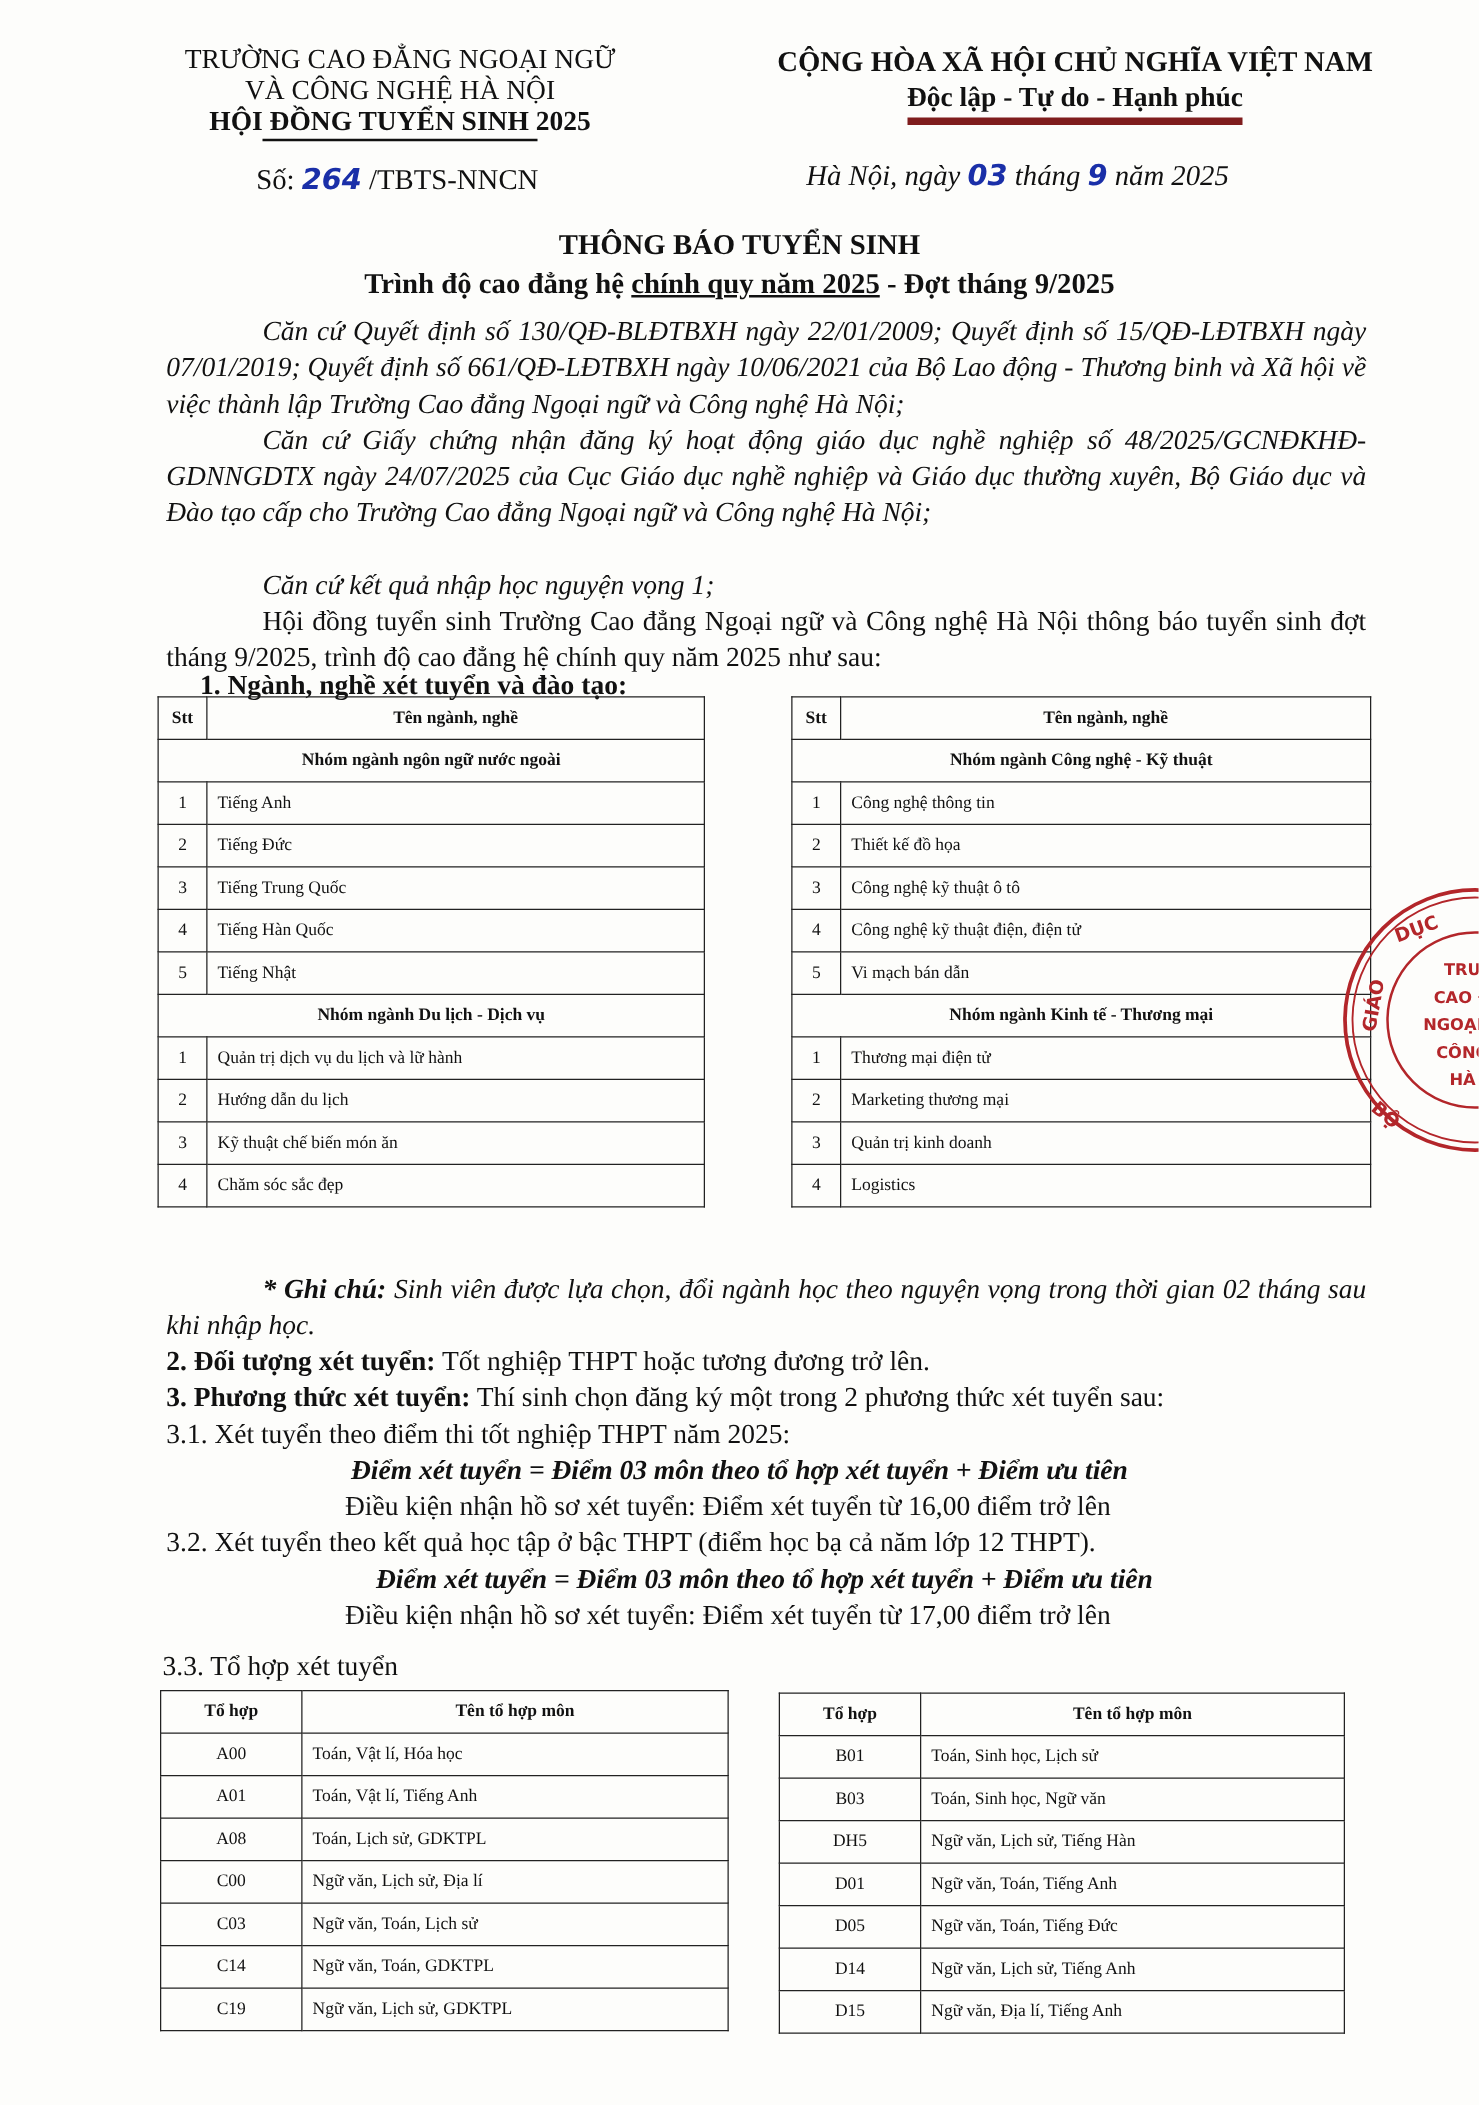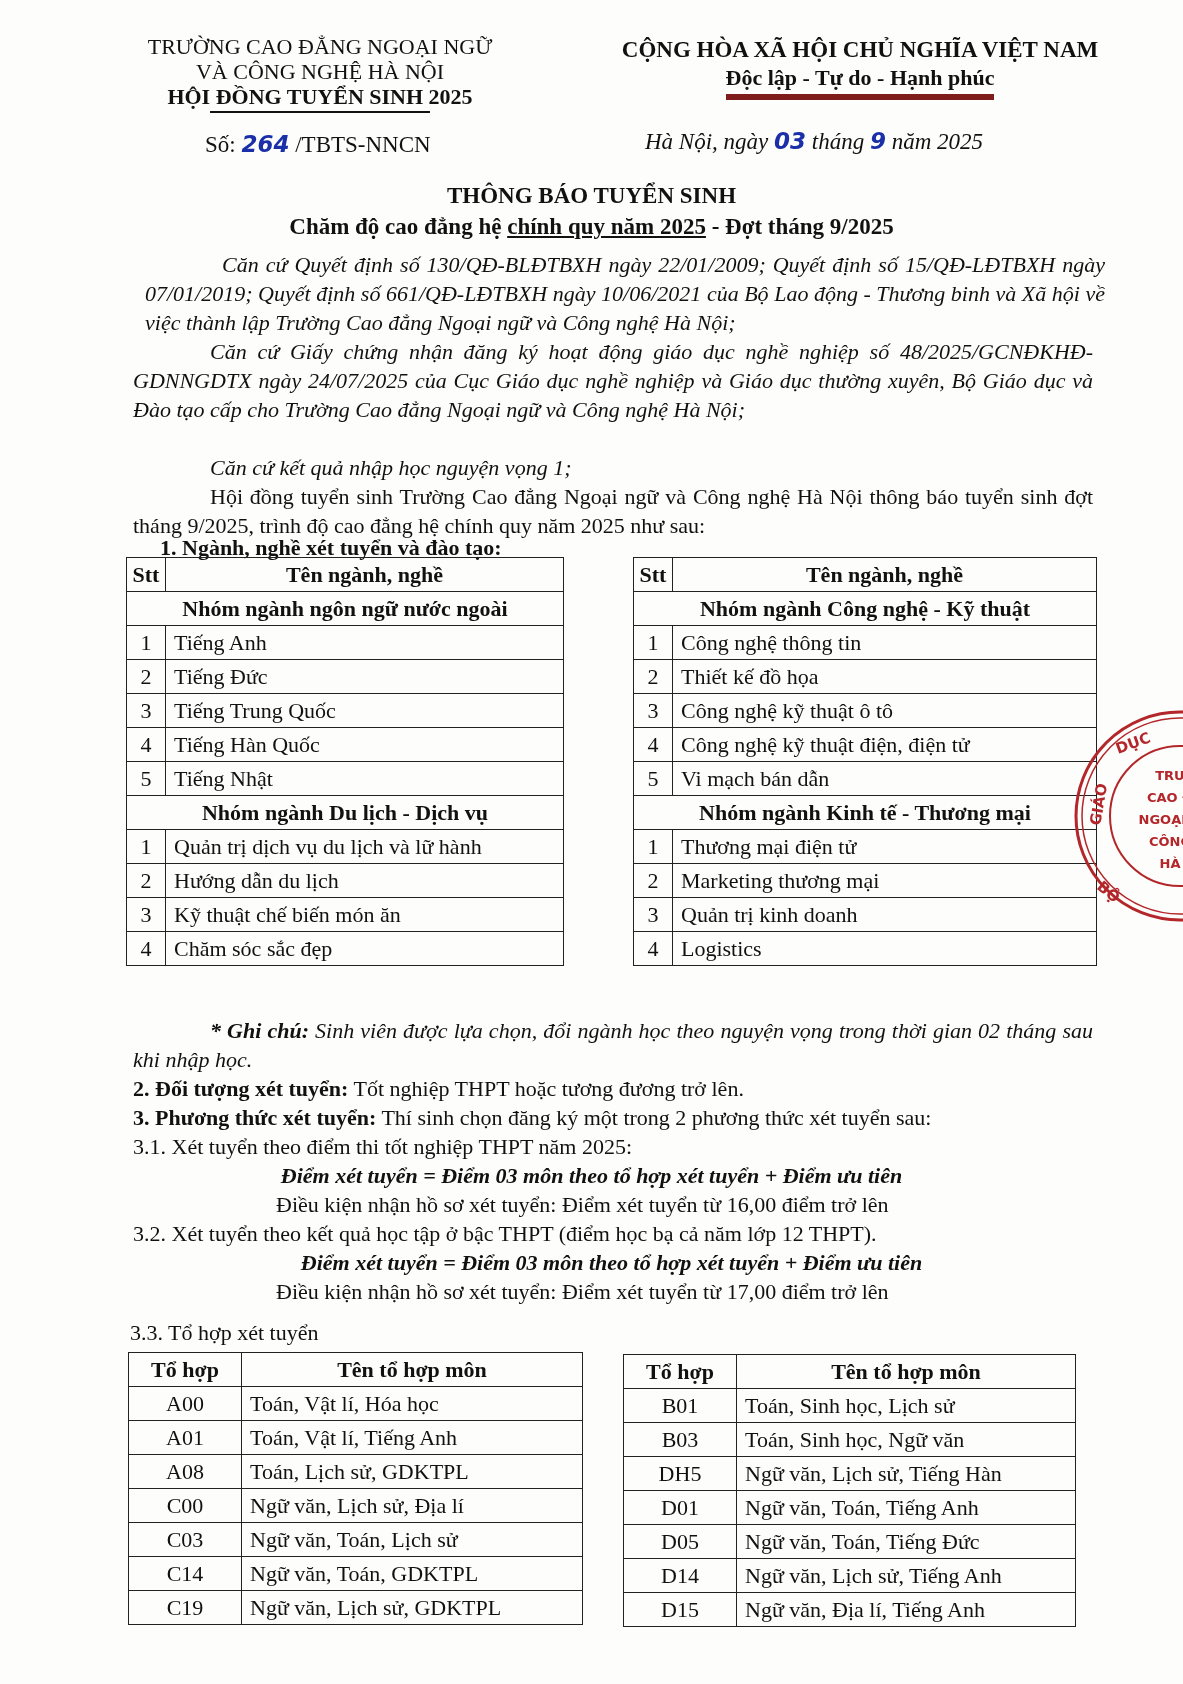--- a/index.html
+++ b/index.html
@@ -17,21 +17,21 @@
   .hdr-right .motto { display:inline-block; border-bottom:6px solid #7f1d1d; padding-bottom:2px; font-size:22px; }
   .ink { color:#1a2fa8; font-family:"DejaVu Sans", sans-serif; font-weight:bold; font-style:italic;text-align:right; }
   .so-line { left:205px; top:131px; font-size:23px; }
   .date-line { left:645px; top:128px; font-size:23px; font-style:italic; }
   .title1 { left:0; width:1183px; top:183px; font-size:23px; font-weight:bold; }
   .title2 { left:0; width:1183px; top:214px; font-size:23px; font-weight:bold; }
   .title2 .u { text-decoration:underline; }
   .para { left:133px; width:960px; font-size:22px; line-height:29px; text-align:justify; font-stretch:condensed; }
   .it { font-style:italic; }
   .indent { text-indent:77px; }
-  table.grid { border-collapse:collapse; position:absolute; font-size:22px;border-radius:26px; }
+  table.grid { border-collapse:collapse; position:absolute; font-size:14px;border-radius:26px; }
   table.grid td { border:1.5px solid #222; height:33px; padding:0 8px; line-height:30px; }
   table.grid td.num { text-align:center; width:38px; padding:0; }
   table.grid td.hd { font-weight:bold; text-align:center; }
   table.grid td.grp { font-weight:bold; text-align:center; }
   .sec { font-size:22px; line-height:29px; }
   .b { font-weight:bold; }
   table.combo td.code { text-align:center; width:112px; padding:0; }
   .stamp { left:1070px; top:706px; }
 </style>
 </head>
@@ -58,24 +58,24 @@
 <div class="abs date-line">
   <span>Hà Nội, ngày</span>
   <span class="ink">03</span>
   <span>tháng</span>
   <span class="ink">9</span>
   <span>năm 2025</span>
 </div>
 
 <div class="abs title1 center">THÔNG BÁO TUYỂN SINH</div>
 <div class="abs title2 center">
-  <span>Chăm độ cao đẳng hệ </span><span class="u">chính quy năm 2025</span><span> - Đợt tháng 9/2025</span>
-</div>
-
-<div class="abs para it indent" style="top:250px;margin-left:12px;">Căn cứ Quyết định số 130/QĐ-BLĐTBXH ngày 22/01/2009; Quyết định số 15/QĐ-LĐTBXH ngày 07/01/2019; Quyết định số 661/QĐ-LĐTBXH ngày 10/06/2021 của Bộ Lao động - Thương binh và Xã hội về việc thành lập Trường Cao đẳng Ngoại ngữ và Công nghệ Hà Nội;</div>
+  <span>Trình độ cao đẳng hệ </span><span class="u">chính quy năm 2025</span><span> - Đợt tháng 9/2025</span>
+</div>
+
+<div class="abs para it indent" style="top:250px;">Căn cứ Quyết định số 130/QĐ-BLĐTBXH ngày 22/01/2009; Quyết định số 15/QĐ-LĐTBXH ngày 07/01/2019; Quyết định số 661/QĐ-LĐTBXH ngày 10/06/2021 của Bộ Lao động - Thương binh và Xã hội về việc thành lập Trường Cao đẳng Ngoại ngữ và Công nghệ Hà Nội;</div>
 <div class="abs para it indent" style="top:337px;">Căn cứ Giấy chứng nhận đăng ký hoạt động giáo dục nghề nghiệp số 48/2025/GCNĐKHĐ-GDNNGDTX ngày 24/07/2025 của Cục Giáo dục nghề nghiệp và Giáo dục thường xuyên, Bộ Giáo dục và Đào tạo cấp cho Trường Cao đẳng Ngoại ngữ và Công nghệ Hà Nội;</div>
 <div class="abs para it indent" style="top:453px;">Căn cứ kết quả nhập học nguyện vọng 1;</div>
 <div class="abs para indent" style="top:482px;">Hội đồng tuyển sinh Trường Cao đẳng Ngoại ngữ và Công nghệ Hà Nội thông báo tuyển sinh đợt tháng 9/2025, trình độ cao đẳng hệ chính quy năm 2025 như sau:</div>
 
 <div class="abs sec b" style="left:160px; top:533px;">1.  Ngành, nghề xét tuyển và đào tạo:</div>
 
 <table class="grid" style="left:126px; top:557px; width:438px;">
   <tbody>
       <tr>
     <td class="num hd">Stt</td>

